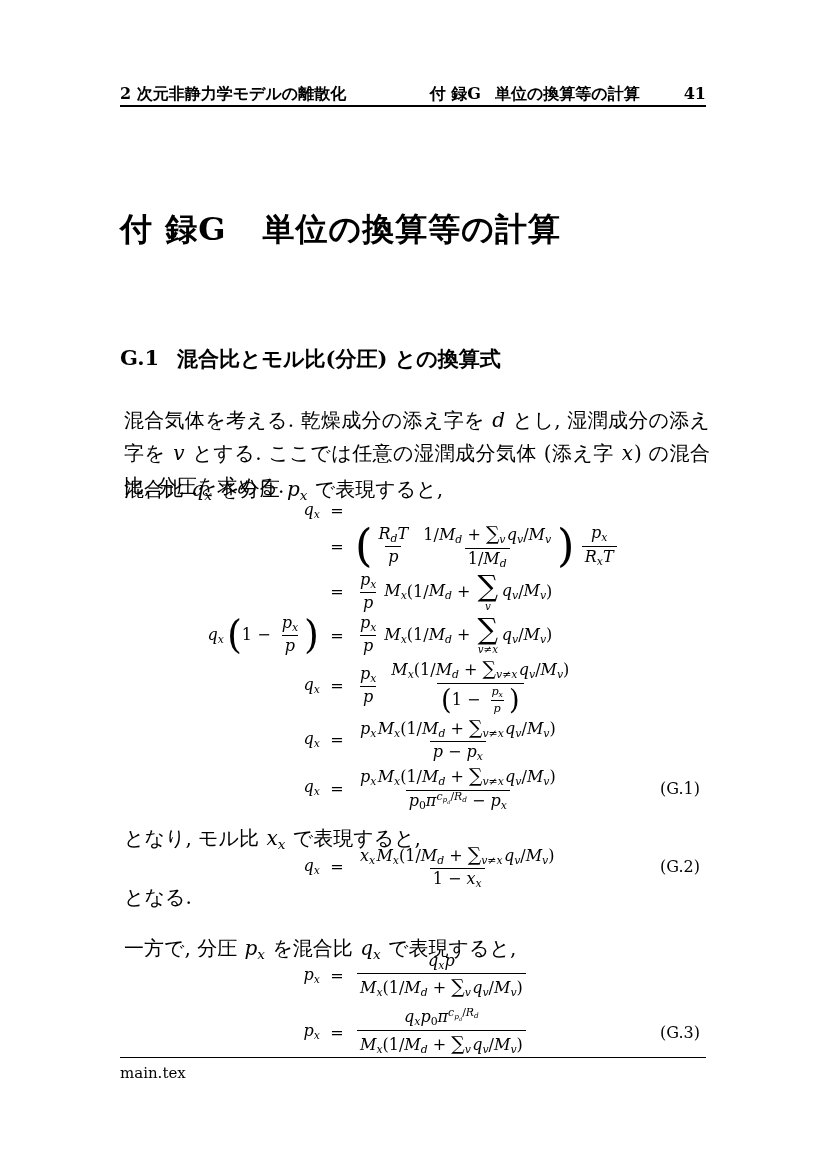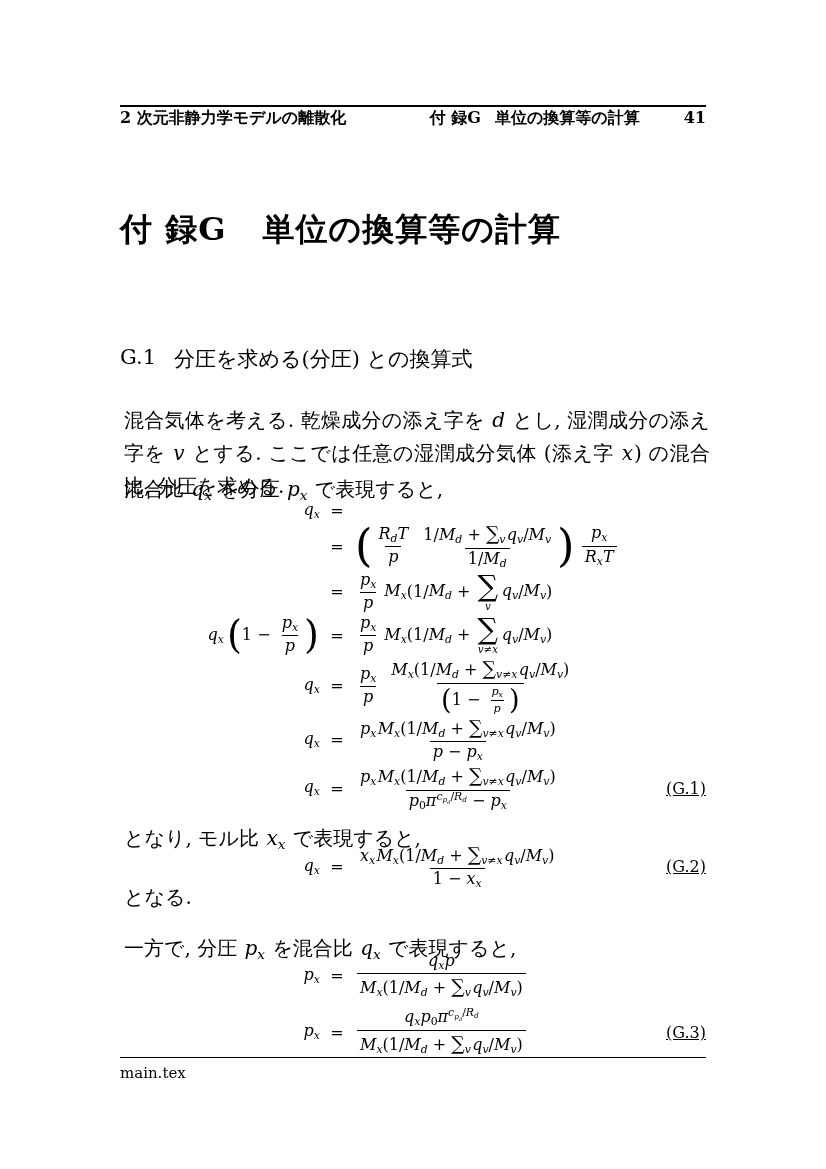--- a/index.html
+++ b/index.html
@@ -12,35 +12,35 @@
     font-family:"DejaVu Serif", serif;
     overflow:hidden;
   }
   
   .running-header{
     position:absolute;left:120px;right:120px;top:84px;
     display:flex;align-items:baseline;
     font-weight:bold;font-size:16px;white-space:nowrap;
   }
   .rh-mid{margin-left:auto;display:flex;gap:14px;}
-  .rh-page{margin-left:44px;margin-top:24px;}
+  .rh-page{margin-left:44px;}
   .header-rule{
     position:absolute;left:120px;right:120px;top:105px;
     border-top:2px solid #000;
   }
   
   .main{position:absolute;left:120px;top:0;width:586px;}
   .chapter{
     position:absolute;top:208px;left:0;margin:0;
     font-size:32px;font-weight:bold;letter-spacing:1px;
     display:flex;gap:36px;white-space:nowrap;
   }
   .section{
     position:absolute;top:345px;left:0;margin:0;
-    font-size:21px;font-weight:normal;
+    font-size:21px;font-weight:bold;
     display:flex;gap:18px;white-space:nowrap;
   }
   .para{
     position:absolute;left:0;width:586px;margin:4px;
     font-size:20px;line-height:1.64;text-align:justify;
   }
   .p1{top:400px;}
   .p2{top:469px;}
   .p3{top:818px;}
   .p4{top:877px;}
@@ -53,21 +53,21 @@
   .eq1{top:500px;height:312px;}
   .eq2{top:843px;height:52px;}
   .eq3{top:952px;height:104px;}
   .eqrow{
     display:grid;grid-template-columns:200px 34px 1fr 52px;
     align-items:center;font-size:16px;
   }
   .eqlhs{text-align:right;white-space:nowrap;}
   .eqrel{text-align:center;}
   .eqrhs{text-align:left;white-space:nowrap;}
-  .eqtag{text-align:right;text-decoration:underline;}
+  .eqtag{text-align:center;}
   
   .mv{font-style:italic;}
   .mr{font-style:normal;}
   .msp{display:inline-block;}
   .msub{font-size:68%;vertical-align:-0.32em;line-height:1;}
   .msup{font-size:68%;vertical-align:0.55em;line-height:1;}
   .mfrac{
     display:inline-flex;flex-direction:column;align-items:center;
     vertical-align:middle;margin:0 3px;line-height:1.18;text-align:center;
   }
@@ -112,21 +112,21 @@
 
   <div class="main">
 
     <h1 class="chapter">
       <span>付 録G</span>
       <span>単位の換算等の計算</span>
     </h1>
 
     <h2 class="section">
       <span>G.1</span>
-      <span>分圧を求める(分圧) との換算式</span>
+      <span>混合比とモル比(分圧) との換算式</span>
     </h2>
 
     <p class="para p1">混合気体を考える. 乾燥成分の添え字を <span class="mathseg"><span class="mv">d</span></span> とし, 湿潤成分の添え字を <span class="mathseg"><span class="mv">v</span></span> とする. ここでは任意の湿潤成分気体 (添え字 <span class="mathseg"><span class="mv">x</span></span>) の混合比, 分圧を求める.</p>
     <p class="para p2">混合比 <span class="mathseg"><span class="mscript"><span class="mv">q</span><span class="msub"><span class="mv">x</span></span></span></span> を分圧 <span class="mathseg"><span class="mscript"><span class="mv">p</span><span class="msub"><span class="mv">x</span></span></span></span> で表現すると,</p>
 
     <div class="eqblock eq1">
         <div class="eqrow">
           <span class="eqlhs"><span class="mscript"><span class="mv">q</span><span class="msub"><span class="mv">x</span></span></span></span>
           <span class="eqrel">=</span>
           <span class="eqtag"></span>

